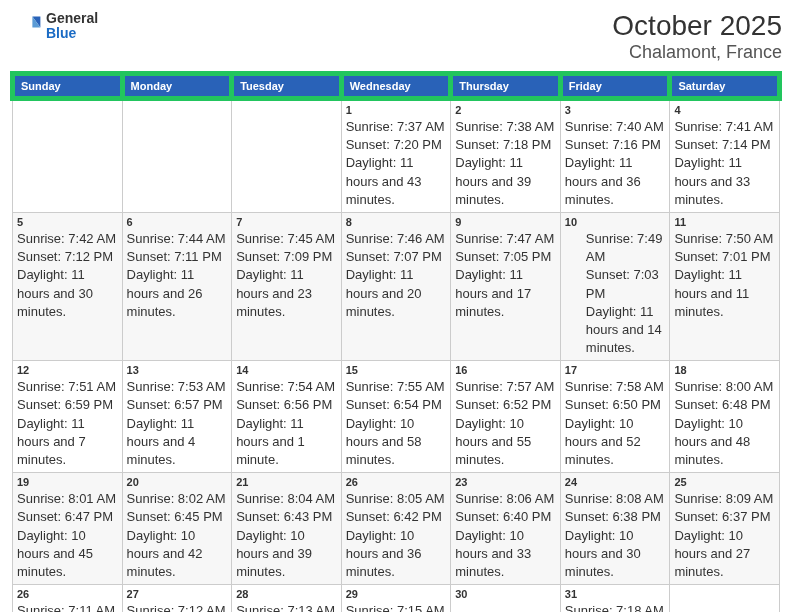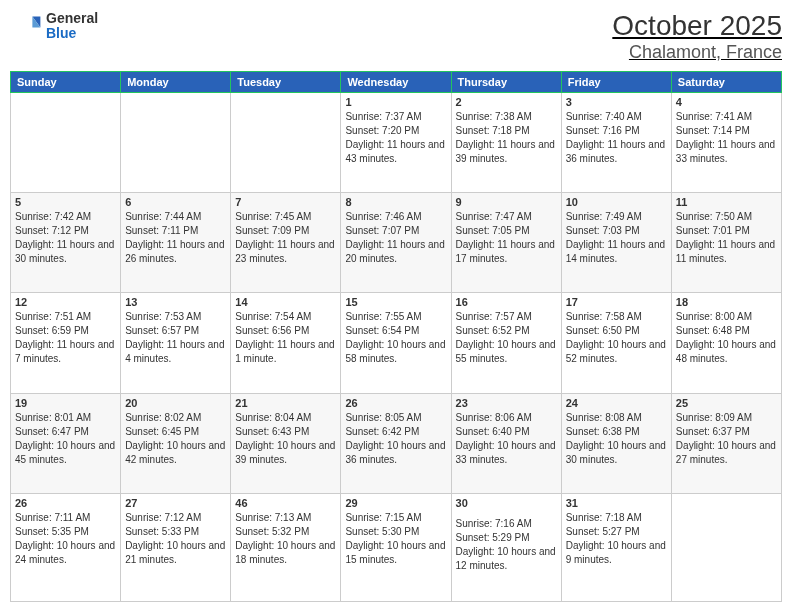--- a/index.html
+++ b/index.html
@@ -36,21 +36,20 @@
       line-height: 1.1;
     }
     .logo-general { color: #333; }
     .logo-blue { color: #1a6bc4; }
     .logo-icon {
       width: 32px;
       height: 32px;
     }
     .title-block {
       text-align: right;
-      text-decoration: underline;
     }
     .month-title {
       font-size: 28px;
       font-weight: 300;
       color: #333;
     }
     .location {
       font-size: 18px;
       color: #555;
     }
@@ -60,41 +59,41 @@
       border-collapse: collapse;
       width: 100%;
       table-layout: fixed;
     }
     .calendar th {
       background: #2962b8;
       color: #fff;
       font-size: 11px;
       padding: 4px 6px;
       text-align: left;
-      border: 1px solid #22c55e;
+      border: 5px solid #22c55e;
     }
     .calendar td {
       border: 1px solid #ccc;
       vertical-align: top;
       padding: 3px 4px;
       font-size: 9.5px;
       color: #333;
       background: #fff;
     }
     .calendar tr:nth-child(even) td {
       background: #f7f7f7;
     }
     .day-num {
       font-size: 11px;
       font-weight: bold;
       display: block;
       margin-bottom: 2px;
     }
     .day-info {
-      font-size: 10px;
+      font-size: 13px;
       line-height: 1.4;
       color: #333;
     }
     .empty-cell {
       background: #fff !important;
     }
     .calendar tr:nth-child(even) td.empty-cell {
       background: #f7f7f7 !important;
     }
   </style>
@@ -187,21 +186,21 @@
 Daylight: 11 hours and 20 minutes.</div>
           </td>
           <td>
             <span class="day-num">9</span>
             <div class="day-info" style="white-space: pre-line;">Sunrise: 7:47 AM
 Sunset: 7:05 PM
 Daylight: 11 hours and 17 minutes.</div>
           </td>
           <td>
             <span class="day-num">10</span>
-            <div class="day-info" style="white-space: pre-line;">Sunrise: 7:49 AM
+            <div class="day-info" style="white-space: pre-line; margin-left: 21px;">Sunrise: 7:49 AM
 Sunset: 7:03 PM
 Daylight: 11 hours and 14 minutes.</div>
           </td>
           <td>
             <span class="day-num">11</span>
             <div class="day-info" style="white-space: pre-line;">Sunrise: 7:50 AM
 Sunset: 7:01 PM
 Daylight: 11 hours and 11 minutes.</div>
           </td>
         </tr>
@@ -300,21 +299,21 @@
 Sunset: 5:35 PM
 Daylight: 10 hours and 24 minutes.</div>
           </td>
           <td>
             <span class="day-num">27</span>
             <div class="day-info" style="white-space: pre-line;">Sunrise: 7:12 AM
 Sunset: 5:33 PM
 Daylight: 10 hours and 21 minutes.</div>
           </td>
           <td>
-            <span class="day-num">46</span>
+            <span class="day-num">28</span>
             <div class="day-info" style="white-space: pre-line;">Sunrise: 7:13 AM
 Sunset: 5:32 PM
 Daylight: 10 hours and 18 minutes.</div>
           </td>
           <td>
             <span class="day-num">29</span>
             <div class="day-info" style="white-space: pre-line;">Sunrise: 7:15 AM
 Sunset: 5:30 PM
 Daylight: 10 hours and 15 minutes.</div>
           </td>

